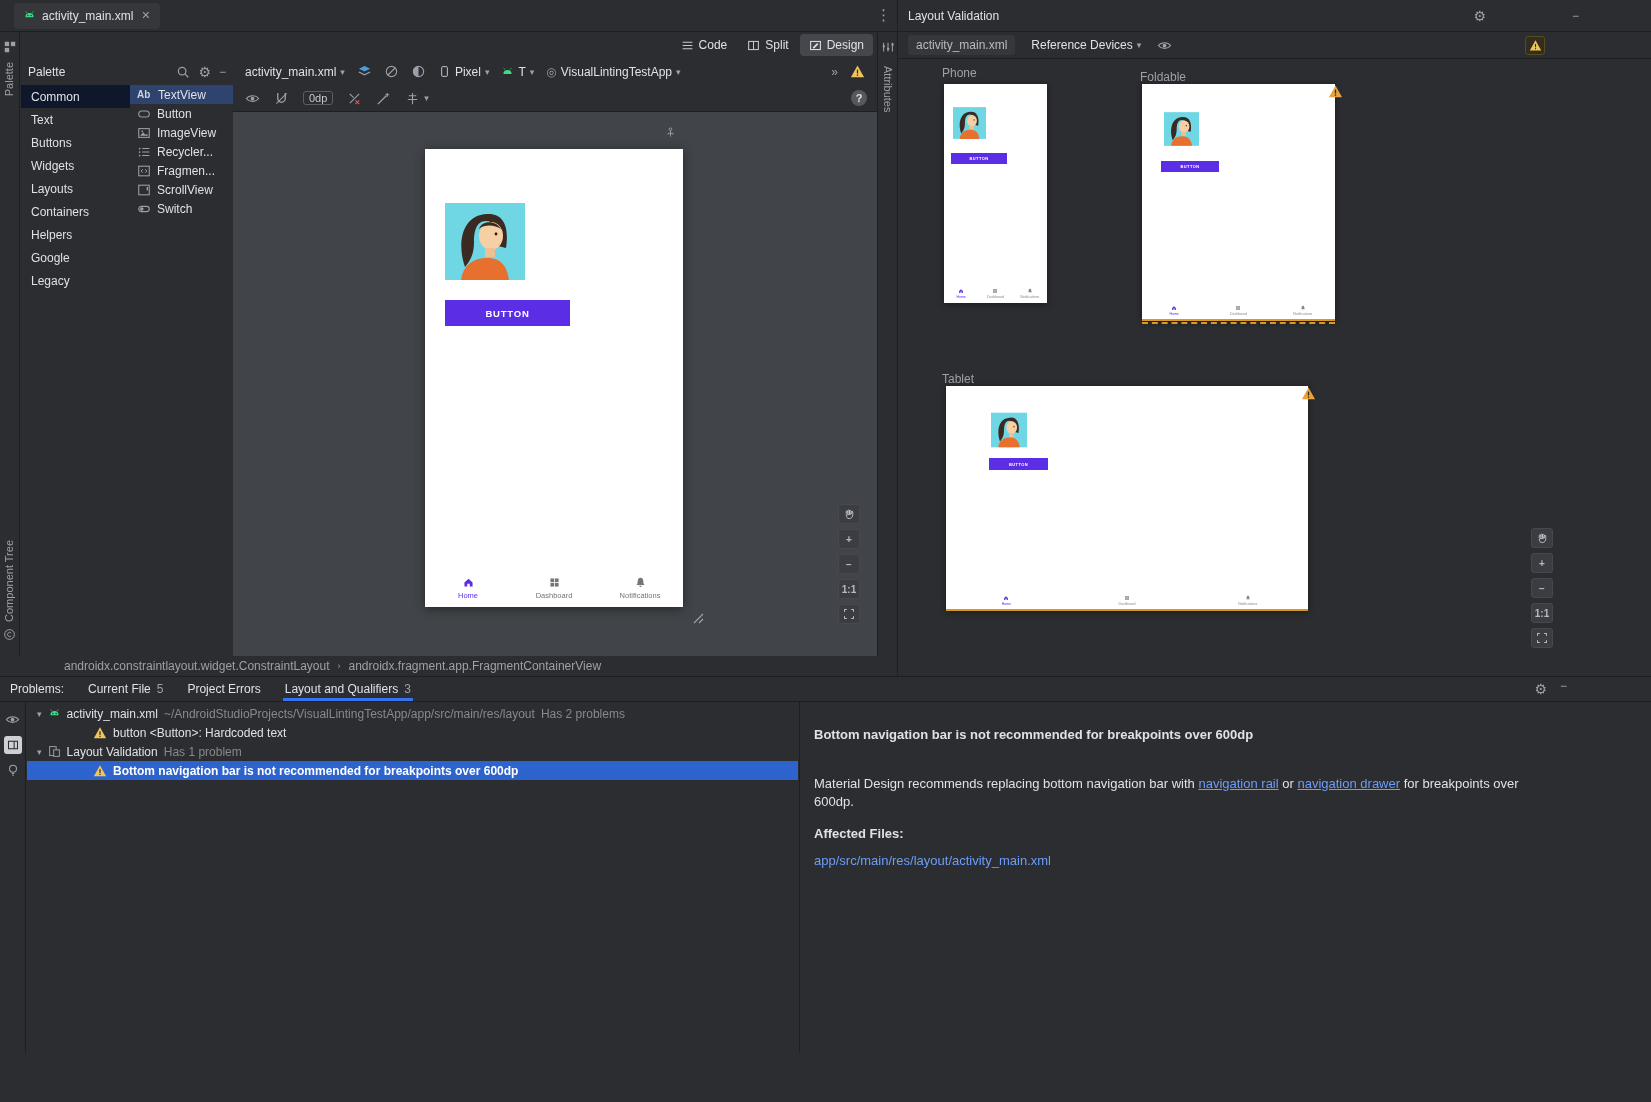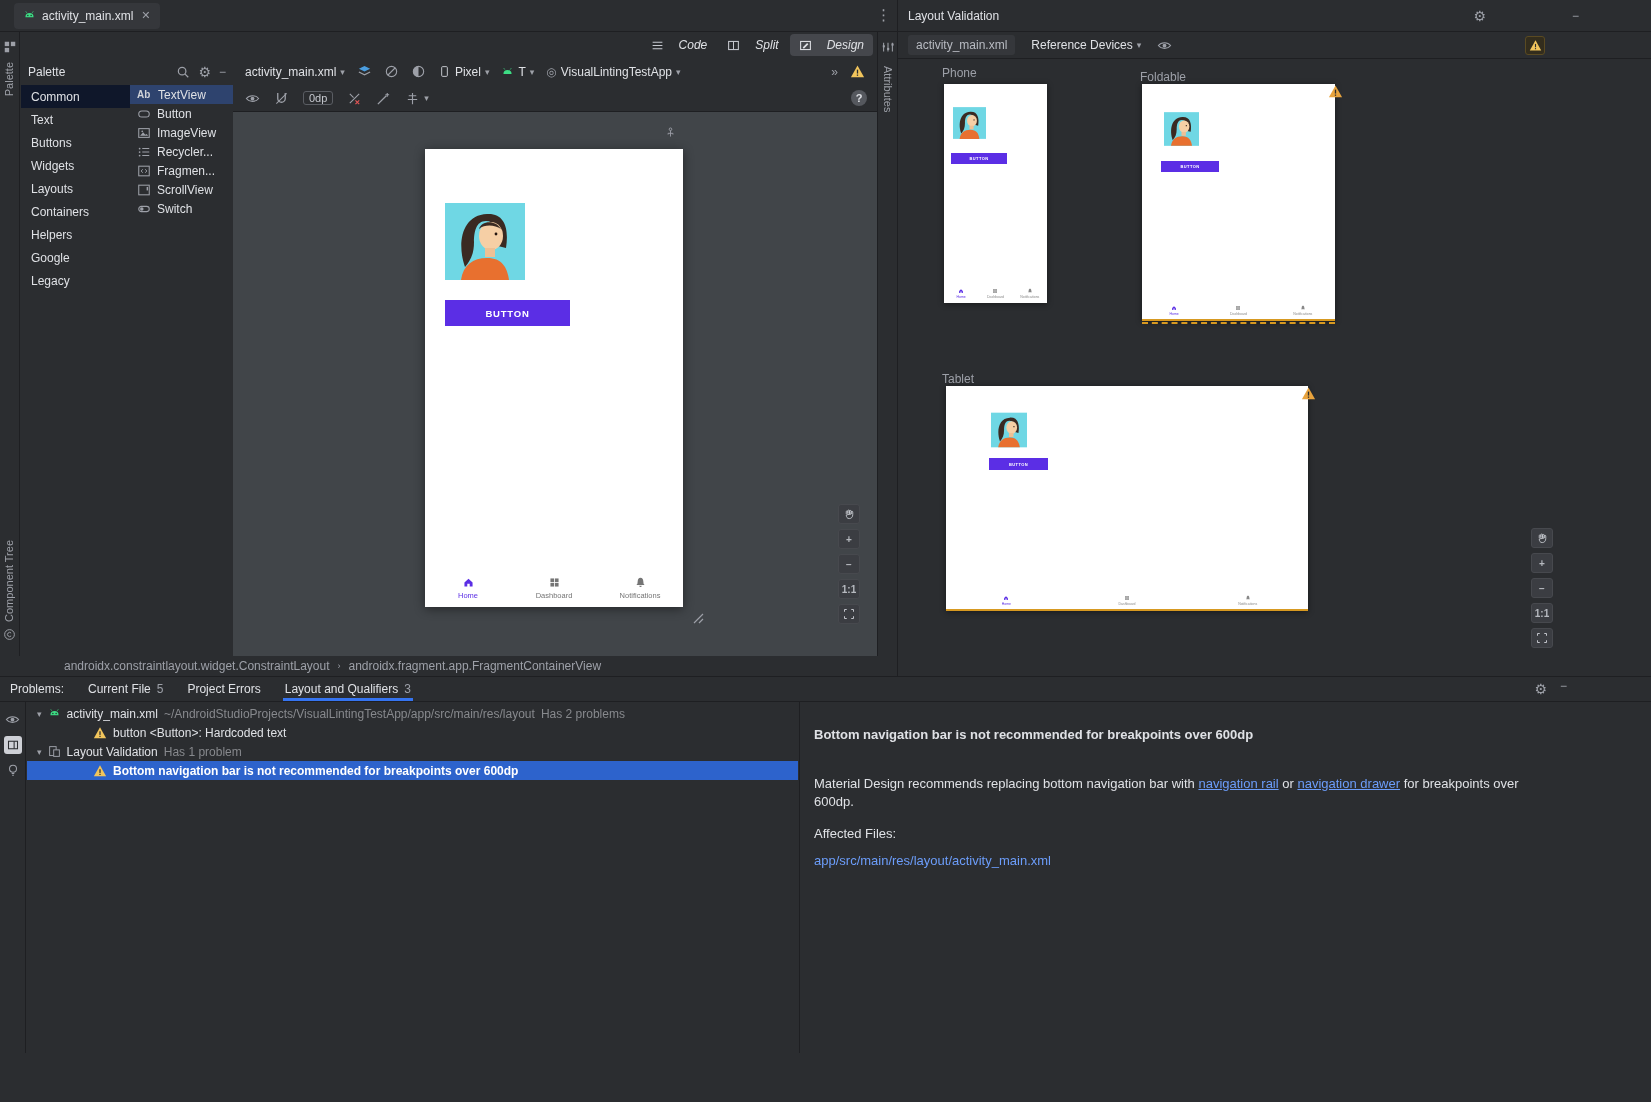--- a/index.html
+++ b/index.html
@@ -60,21 +60,21 @@
   .cat{height:23px;display:flex;align-items:center;padding-left:10px;color:#dfe1e5;}
   .cat.sel{background:#0f172a;text-align:right;}
   .pal-comps{flex:1;}
   .comp{height:19px;display:flex;align-items:center;gap:6px;padding-left:7px;color:#dfe1e5;}
   .comp.sel{background:#2e436e;}
   .badge-ab{font-size:10px;font-weight:bold;color:#cfd2d8;width:15px;}
 
   
   .editor{position:absolute;left:233px;top:32px;width:644px;height:624px;}
   .mode-row{height:26px;display:flex;justify-content:flex-end;align-items:center;padding-right:4px;gap:2px;}
-  .mode-btn{display:flex;gap:15px;align-items:center;padding:3px 9px;border-radius:4px;color:#dfe1e5;height:22px;font-style:italic;}
+  .mode-btn{display:flex;gap:5px;align-items:center;padding:3px 9px;border-radius:4px;color:#dfe1e5;height:22px;}
   .mode-btn.selected{background:#45474c;}
   .tb1{height:27px;display:flex;align-items:center;gap:12px;padding:0 12px;}
   .tb2{height:27px;display:flex;align-items:center;gap:14px;padding:0 12px;border-bottom:1px solid #1e1f22;position:relative;}
   .boxed{border:1px solid #5a5d63;border-radius:3px;padding:0px 5px;color:#c6c9cf;font-size:11px;}
   .help{position:absolute;right:10px;width:16px;height:16px;border-radius:50%;background:#55585e;color:#dfe1e5;
         display:flex;align-items:center;justify-content:center;font-size:11px;font-weight:bold;}
   .canvas{position:absolute;left:0;top:80px;right:0;bottom:0;background:#414549;}
   .frame{position:absolute;left:192px;top:37px;width:258px;height:458px;background:#fff;box-shadow:0 2px 10px rgba(0,0,0,.45);}
   .avatar{position:absolute;left:20px;top:54px;width:80px;height:77px;}
   .btn-widget{position:absolute;left:20px;top:151px;width:125px;height:26px;background:#5b2ee5;color:#fff;
@@ -107,21 +107,21 @@
             display:flex;flex-direction:column;align-items:center;padding-top:10px;gap:9px;}
   .tool-sel{width:18px;height:18px;background:#ced0d6;border-radius:3px;display:flex;align-items:center;justify-content:center;}
   .bp-tree{position:absolute;left:27px;top:2px;width:771px;bottom:0;}
   .trow{height:19px;display:flex;align-items:center;gap:6px;padding-left:10px;white-space:nowrap;}
   .trow.indent{padding-left:66px;}
   .trow.selrow{background:#2d63cc;font-weight:bold;color:#fff;}
   .bp-detail{position:absolute;left:799px;top:0;right:0;bottom:0;border-left:1px solid #1e1f22;
              padding:24px 0 0 14px;font-size:13px;line-height:18px;}
   .detail-title{font-weight:bold;margin-bottom:13px;}
   .detail-body{max-width:735px;margin-bottom:14px;}
-  .aff-label{font-weight:normal;margin-top:6px;margin-bottom:9px;}
+  .aff-label{font-weight:bold;margin-top:6px;margin-bottom:9px;}
 </style>
 </head>
 <body>
 
 <div class="ide">
 
   <div class="tabbar">
     <div class="editor-tab">
       <svg viewBox="0 0 16 16" width="13" height="13">
           <path fill="#3ddc84" d="M3 10a5 5 0 0 1 10 0z"></path>

